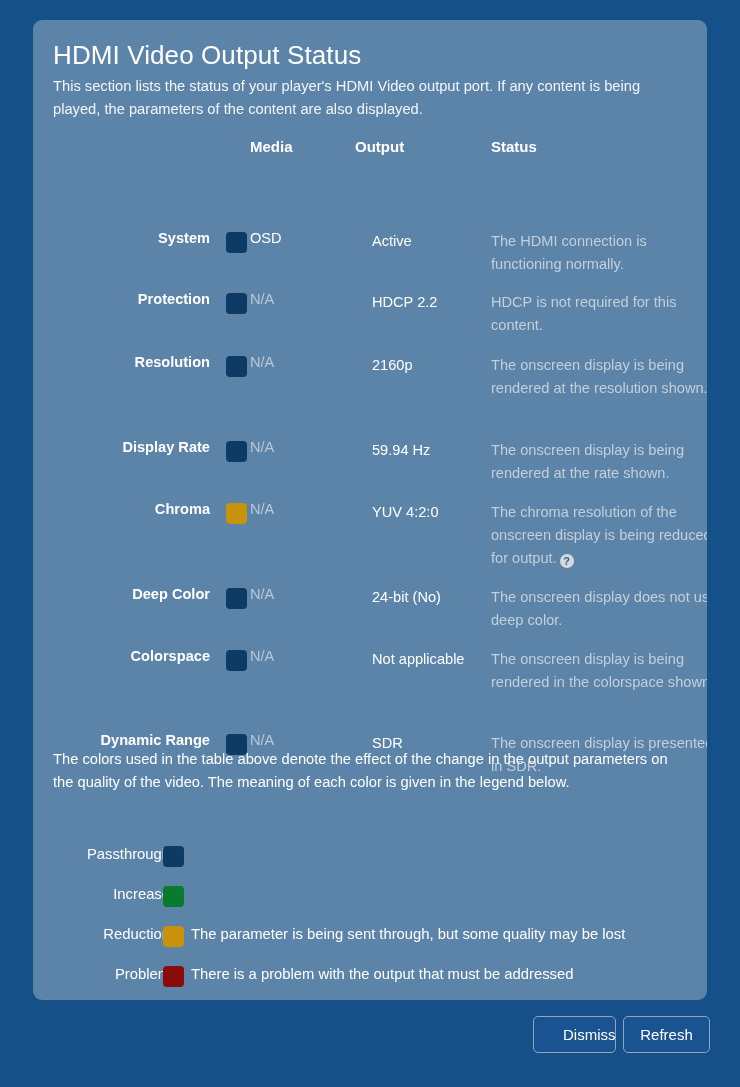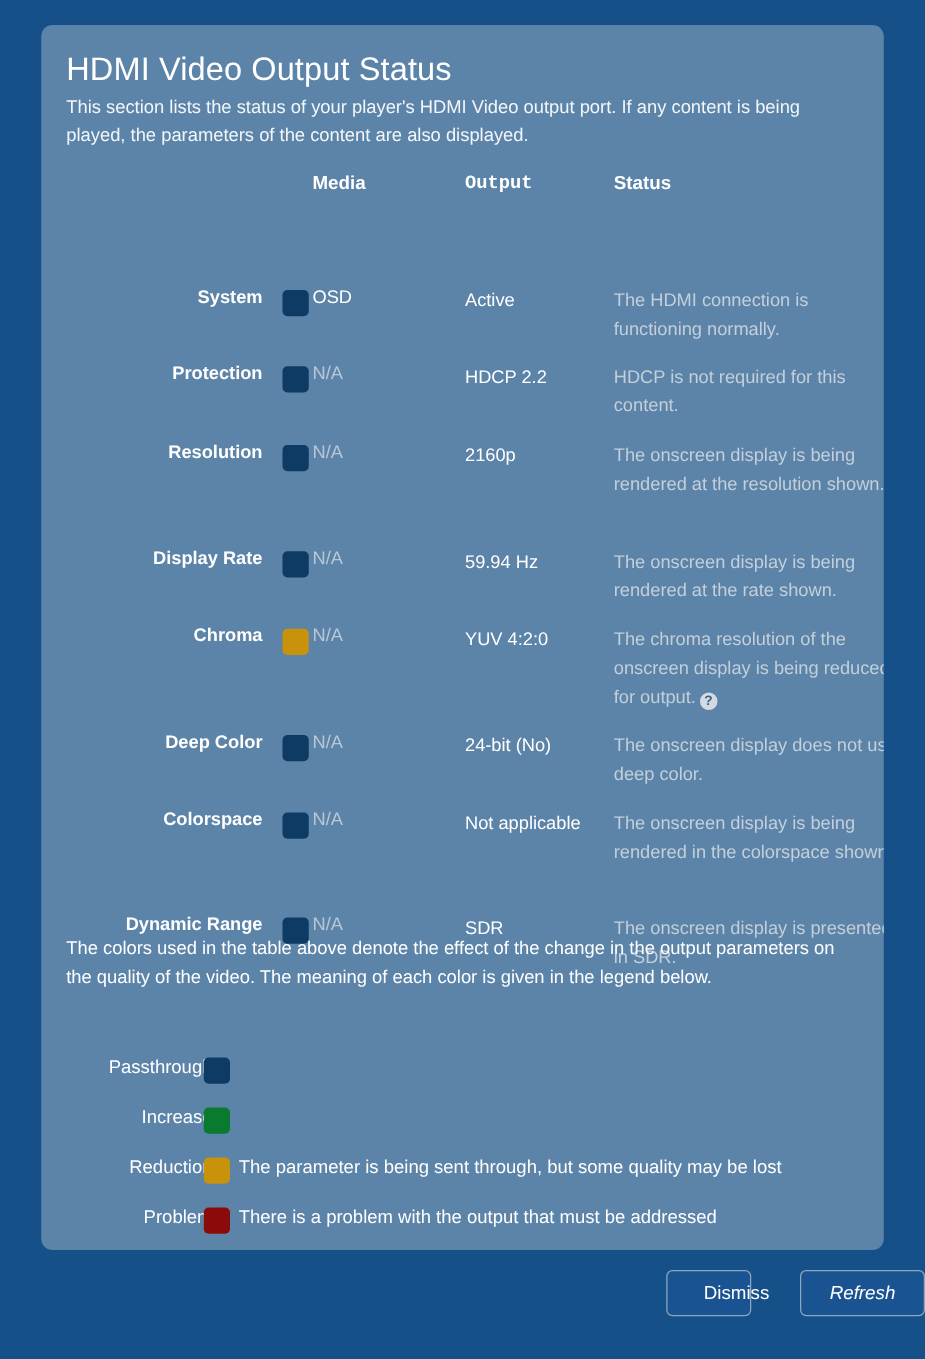--- a/index.html
+++ b/index.html
@@ -68,21 +68,21 @@
     position: relative;
     height: 32px;
   }
   .th {
     position: absolute;
     font-size: 15px;
     font-weight: bold;
     color: #ffffff;
   }
   .th-media  { left: 189px; }
-  .th-output { left: 311px; font-family: Liberation Mono, monospace; }
+  .th-output { left: 294px; }
   .th-status { left: 430px; }
 
   .trow {
     position: relative;
   }
   .cell-label {
     position: absolute;
     right: 525px;       
     top: 0;
     font-size: 14.6px;
@@ -210,22 +210,22 @@
     background: #195391;
     color: #ffffff;
     font-size: 15px;
     font-family: "Liberation Sans", sans-serif;
     cursor: pointer;
     padding: 0 16px;
     box-sizing: border-box;
     line-height: 35px;
     text-align: center;
   }
-  .btn-dismiss { left: 533px; width: 68px; padding-left: 29px; }
-  .btn-refresh { left: 640px; width: 100px; font-style: italic; }
+  .btn-dismiss { left: 533px; width: 83px; padding-left: 29px; }
+  .btn-refresh { left: 623px; width: 87px; }
 </style>
 </head>
 <body>
 
 <div id="root">
 
   <div class="panel">
 
     <div class="panel-title">HDMI Video Output Status</div>
     <div class="panel-desc">This section lists the status of your player's HDMI Video output port. If any content is being played, the parameters of the content are also displayed.</div>

